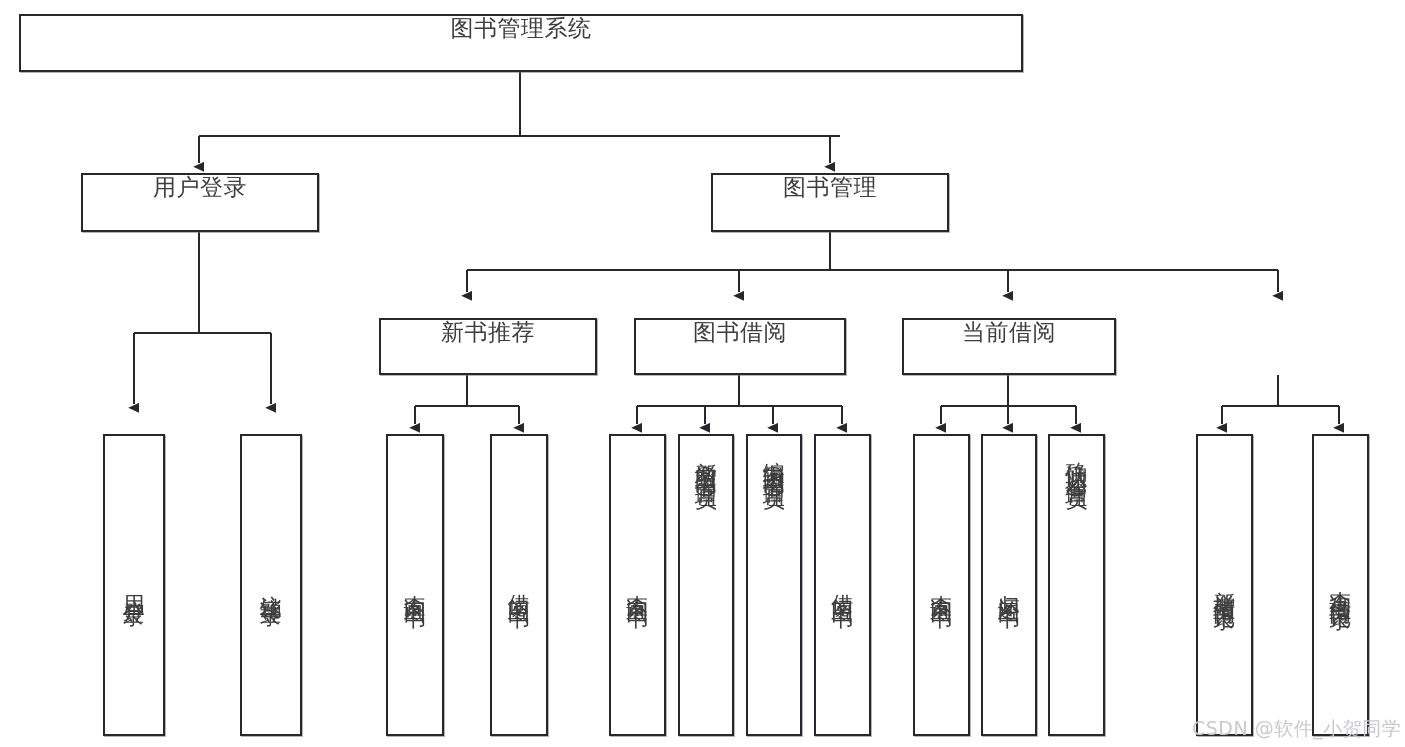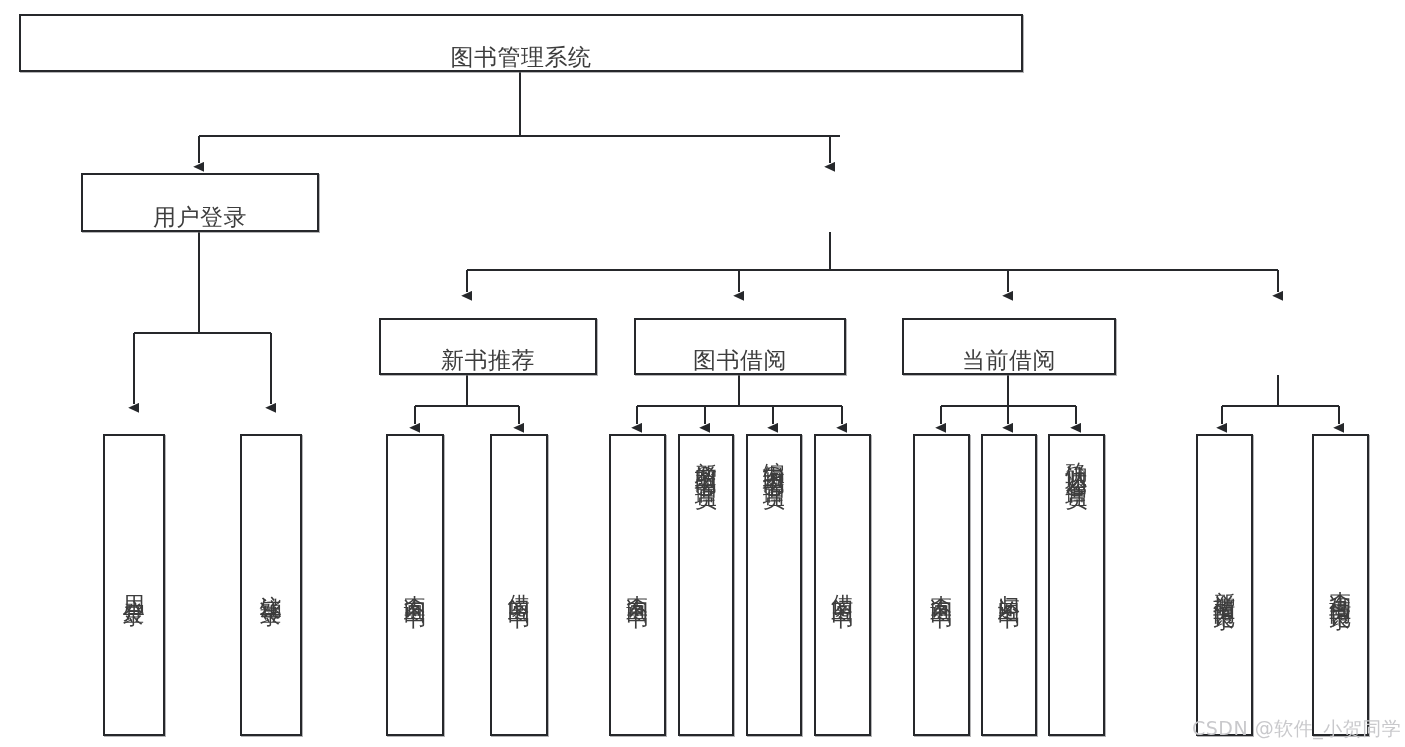--- a/index.html
+++ b/index.html
@@ -26,21 +26,21 @@
     height: 747px;
     pointer-events: none;
   }
   .node {
     position: absolute;
     box-sizing: border-box;
     background: #ffffff;
     border: 2px solid #26282b;
     box-shadow: 1px 1px 0 0 rgba(120,120,124,0.55);
     display: flex;
-    align-items: flex-end;
+    align-items: flex-start;
     justify-content: center;
     color: #3b3b3b;
     font-family: "DejaVu Sans", "Liberation Sans", sans-serif;
   }
   .node .label {
     color: #3d3d3d;
     letter-spacing: 0.5px;
     white-space: nowrap;
   }
   
@@ -136,20 +136,23 @@
   </svg>
 
   <div class="node horiz root" style="left:19px; top:14px; width:1004px; height:58px;">
     <span class="label">图书管理系统</span>
   </div>
 
   <div class="node horiz" style="left:81px; top:173px; width:238px; height:59px;">
     <span class="label">用户登录</span>
   </div>
 
+  <div class="node horiz" style="left:711px; top:173px; width:238px; height:59px;">
+    <span class="label">图书管理</span>
+  </div>
 
   <div class="node horiz" style="left:360px; top:318px; width:218px; height:57px;margin-left:19px;">
     <span class="label">新书推荐</span>
   </div>
 
   <div class="node horiz" style="left:634px; top:318px; width:212px; height:57px;">
     <span class="label">图书借阅</span>
   </div>
 
   <div class="node horiz" style="left:902px; top:318px; width:214px; height:57px;">

